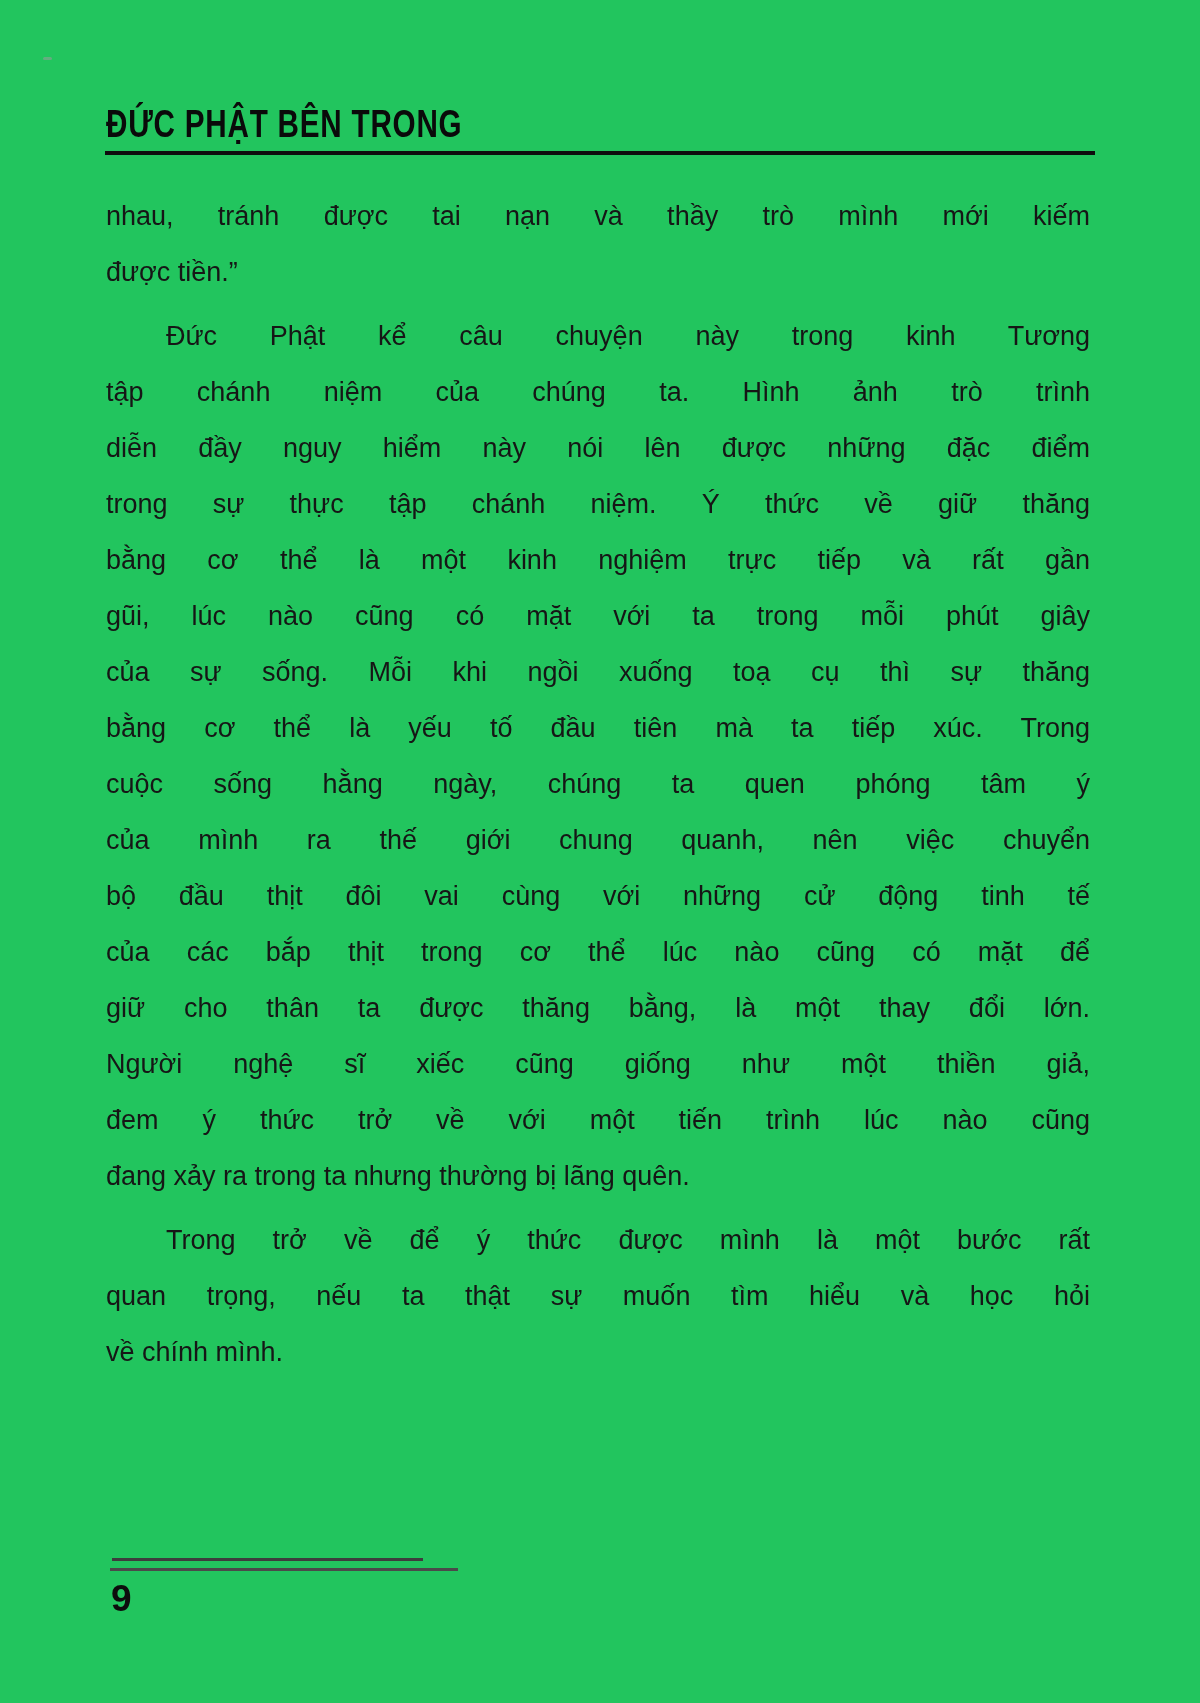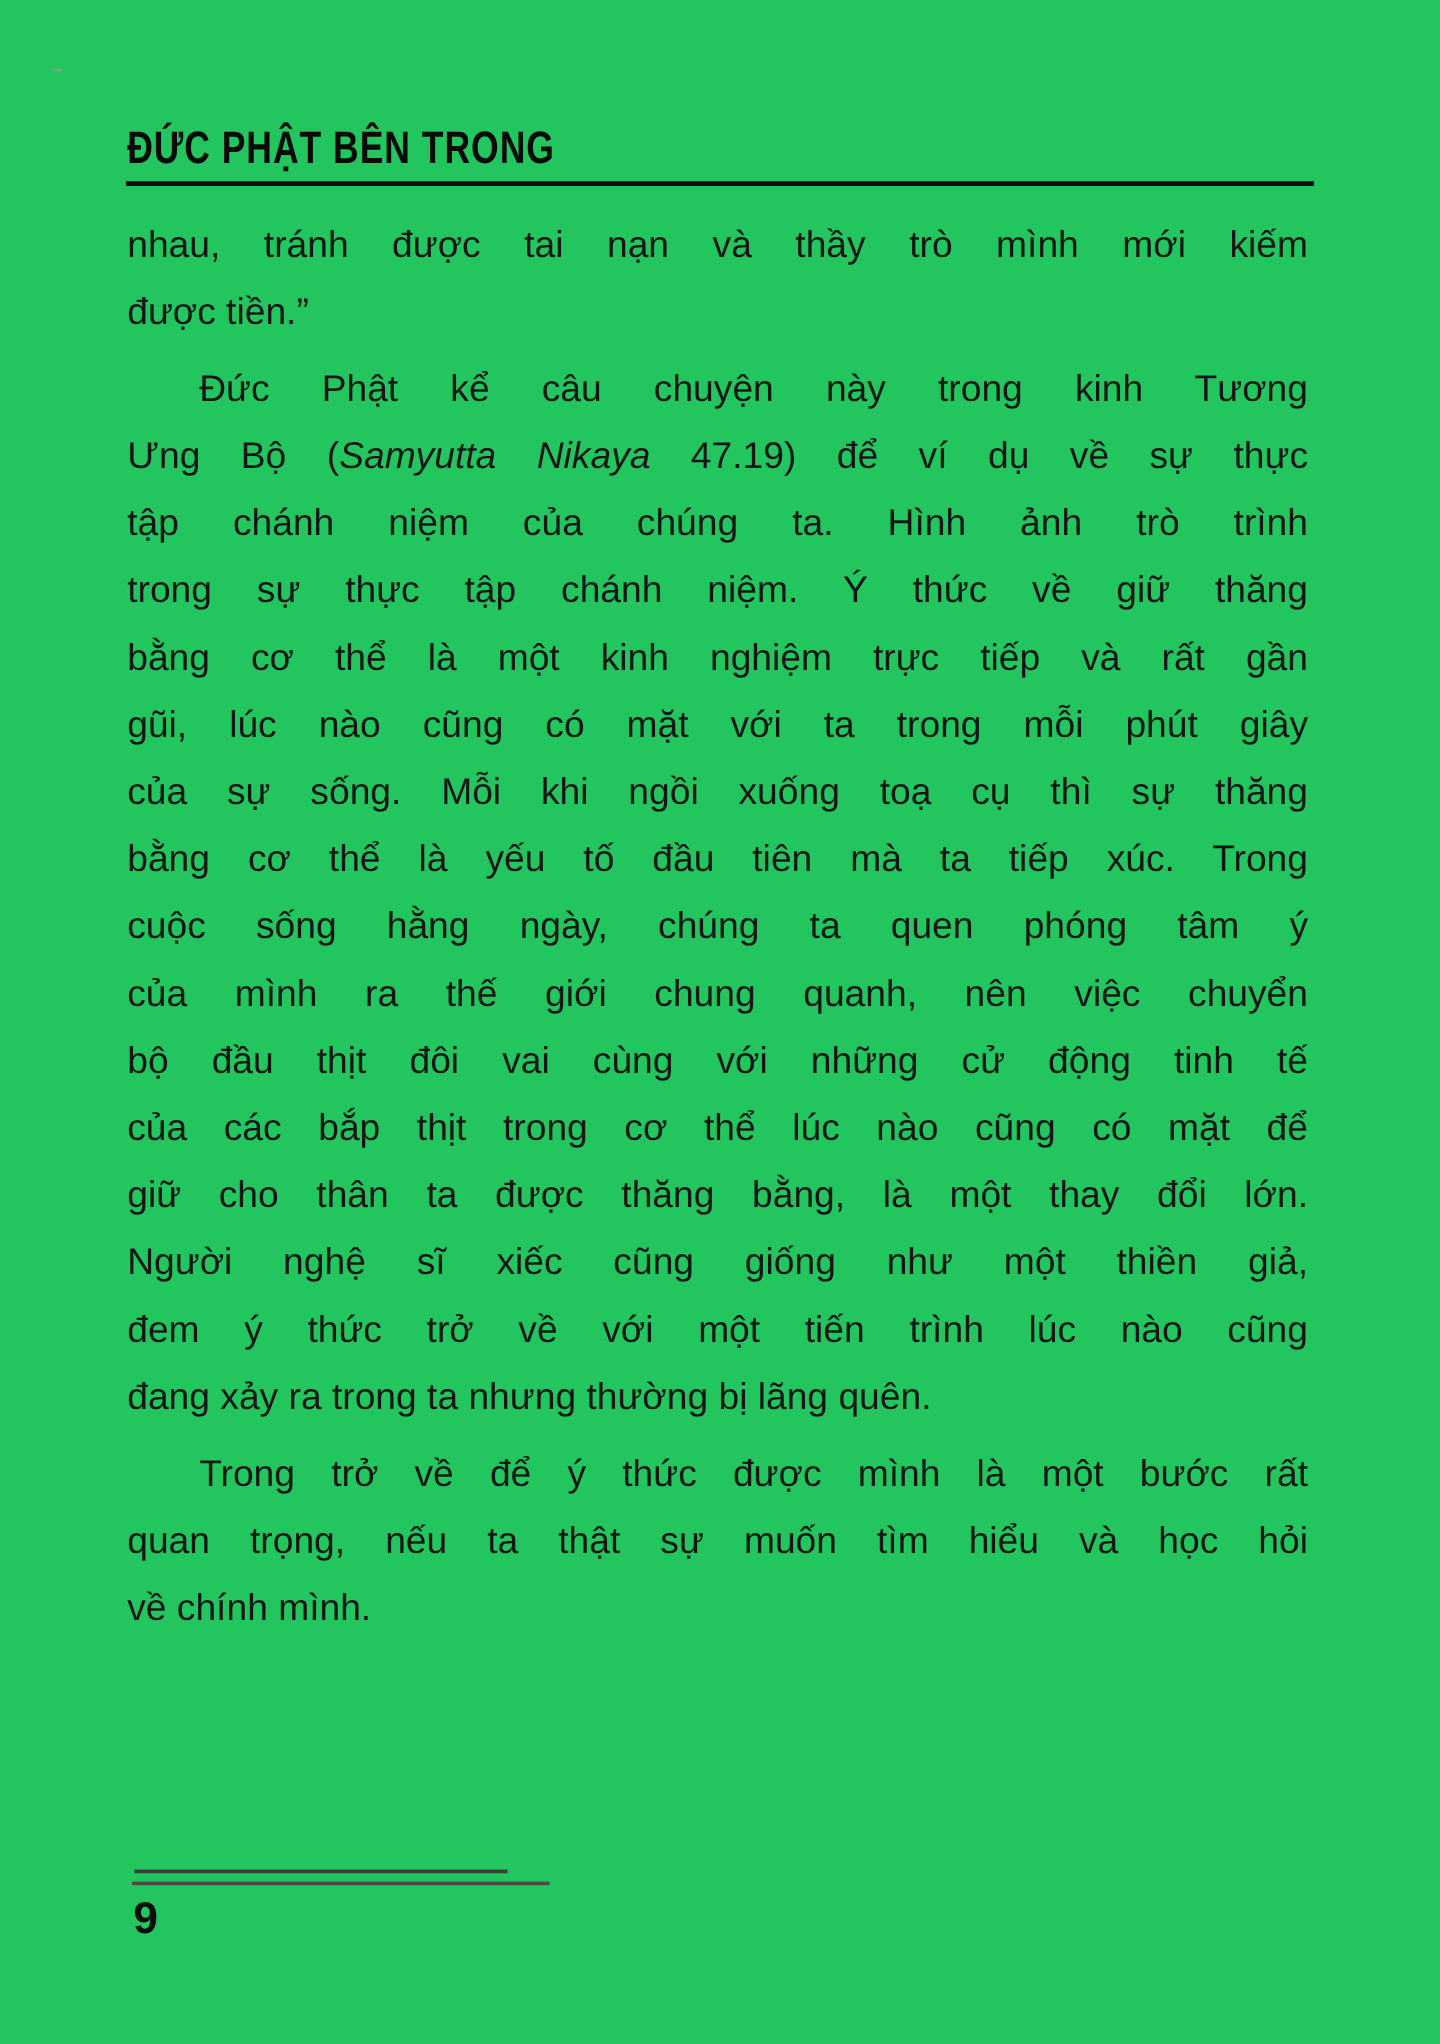--- a/index.html
+++ b/index.html
@@ -24,23 +24,23 @@
     font-size:38px; font-weight:bold; color:#0a0a0a;
     letter-spacing:1px; white-space:nowrap;
     transform:scaleX(0.78); transform-origin:left center;
   }
   .header-rule {
     position:absolute; left:105px; top:151px;
     width:990px; height:4px; background:#0e0e0e;
   }
   
   .body {
-    position:absolute; left:106px; top:176px;
+    position:absolute; left:106px; top:188px;
     width:984px;
-    font-size:31px; line-height:56px;
+    font-size:27px; line-height:56px;
     color:#161616;
   }
   .para { margin:0; }
   .para.spaced { margin-top:8px; }
   .line { text-align:justify; text-align-last:justify; }
   .line.last { text-align-last:left; }
   .line.first-indent { text-indent:60px; }
   .it { font-style:italic; }
   
   .footer-rule { position:absolute; background:#333; height:3px; }
@@ -62,22 +62,22 @@
     <div class="header-rule"></div>
   </div>
 
   <div class="body" id="body-text">
       <div class="para">
         <div class="line"><span>nhau, tránh được tai nạn và thầy trò mình mới kiếm</span></div>
         <div class="line last"><span>được tiền.”</span></div>
       </div>
       <div class="para spaced">
         <div class="line first-indent"><span>Đức Phật kể câu chuyện này trong kinh Tương</span></div>
-        <div class="line"><span>Ưng Bộ (</span><span class="it">Samyutta Nikaya</span><span> 47.19) để ví dụ về sự thực</span></div>
         <div class="line"><span>tập chánh niệm của chúng ta. Hình ảnh trò trình</span></div>
+        <div class="line"><span>diễn đầy nguy hiểm này nói lên được những đặc điểm</span></div>
         <div class="line"><span>trong sự thực tập chánh niệm. Ý thức về giữ thăng</span></div>
         <div class="line"><span>bằng cơ thể là một kinh nghiệm trực tiếp và rất gần</span></div>
         <div class="line"><span>gũi, lúc nào cũng có mặt với ta trong mỗi phút giây</span></div>
         <div class="line"><span>của sự sống. Mỗi khi ngồi xuống toạ cụ thì sự thăng</span></div>
         <div class="line"><span>bằng cơ thể là yếu tố đầu tiên mà ta tiếp xúc. Trong</span></div>
         <div class="line"><span>cuộc sống hằng ngày, chúng ta quen phóng tâm ý</span></div>
         <div class="line"><span>của mình ra thế giới chung quanh, nên việc chuyển</span></div>
         <div class="line"><span>bộ đầu thịt đôi vai cùng với những cử động tinh tế</span></div>
         <div class="line"><span>của các bắp thịt trong cơ thể lúc nào cũng có mặt để</span></div>
         <div class="line"><span>giữ cho thân ta được thăng bằng, là một thay đổi lớn.</span></div>

